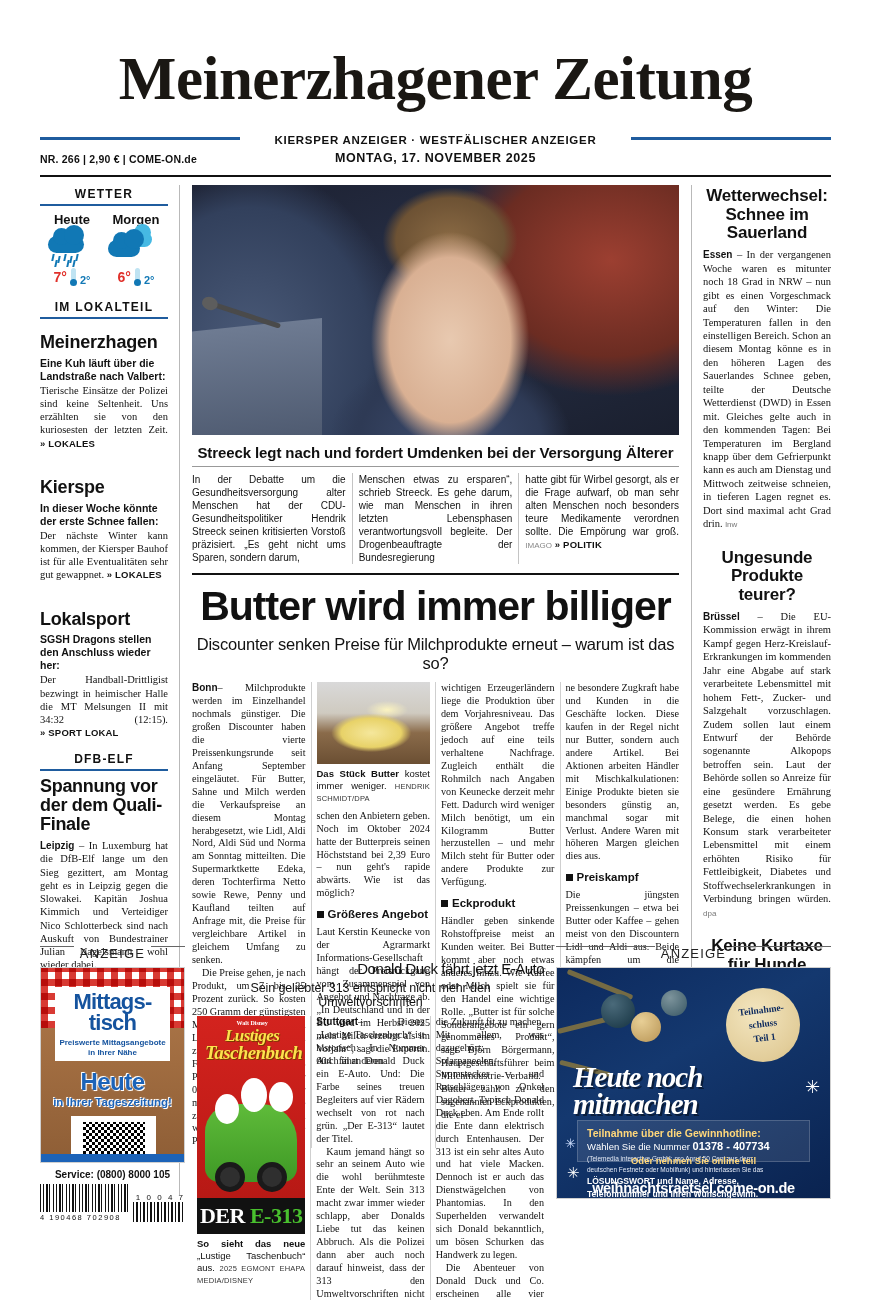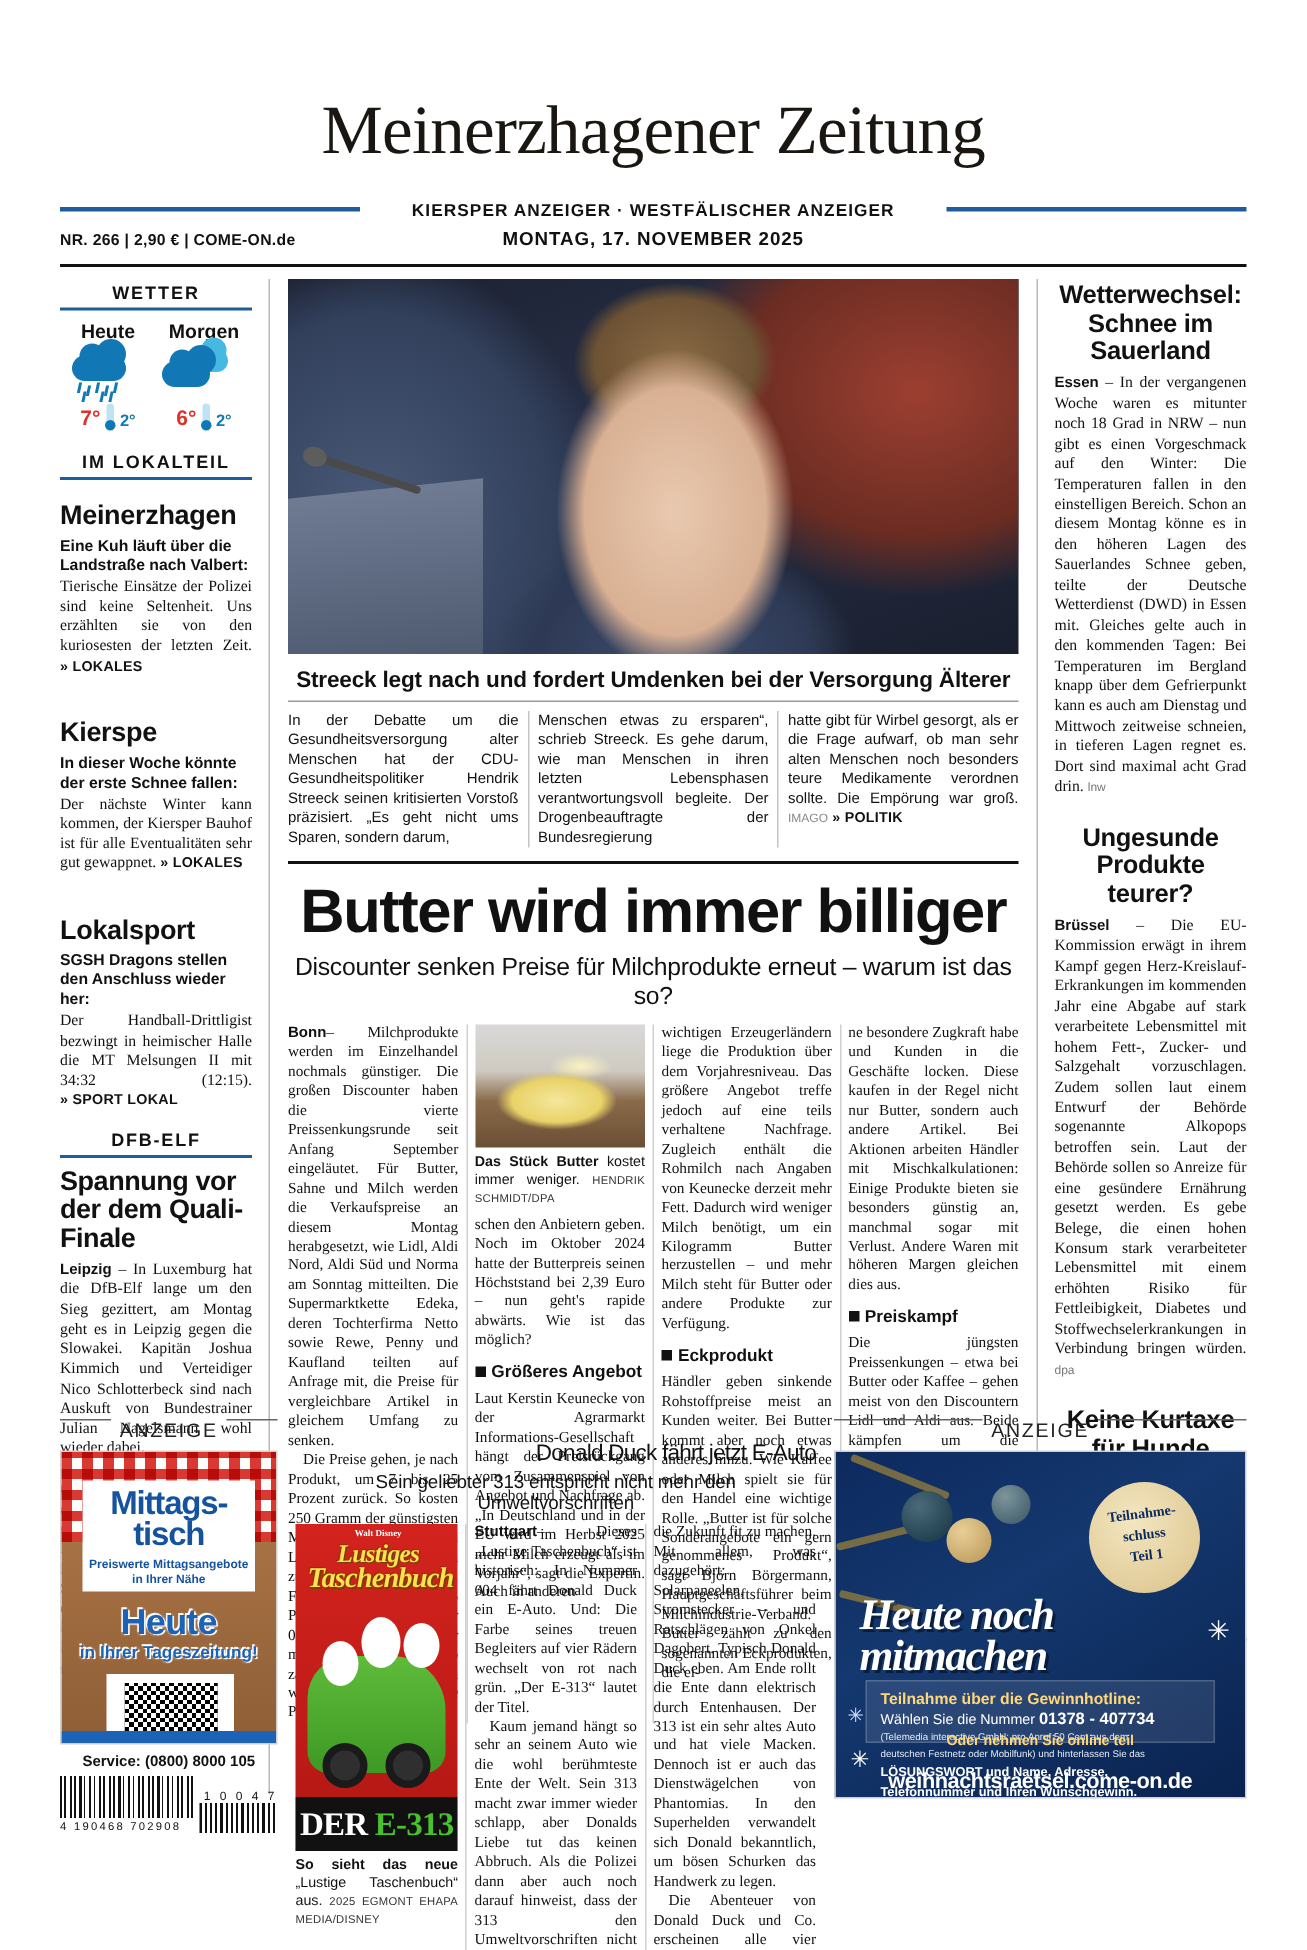--- a/index.html
+++ b/index.html
@@ -9,27 +9,26 @@
     font-family: "Liberation Sans", sans-serif;
     color: #111;
     overflow: hidden;
   }
   .page { position: relative; width: 871px; height: 1300px; padding: 0 40px; }
 
   
   .masthead { padding-top: 48px; text-align: center; }
   .masthead-title {
     font-family: "Liberation Serif", serif;
-    font-weight: normal;
-    font-size: 46px;
+    font-weight: bold;
+    font-size: 61px;
     letter-spacing: -0.5px;
     line-height: 1;
     color: #1a1713;
     white-space: nowrap;
-    margin-top: 16px;
   }
   .masthead-sub {
     margin-top: 21px;
     position: relative;
     height: 16px;
   }
   .masthead-sub .rule {
     position: absolute; top: 7px; height: 3px; background: #1f5c9e;
   }
   .masthead-sub .rule.left { left: 0; width: 200px; }

